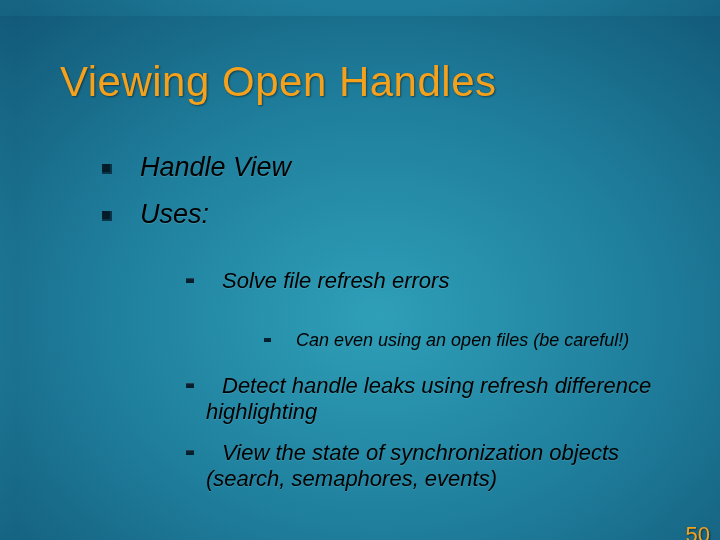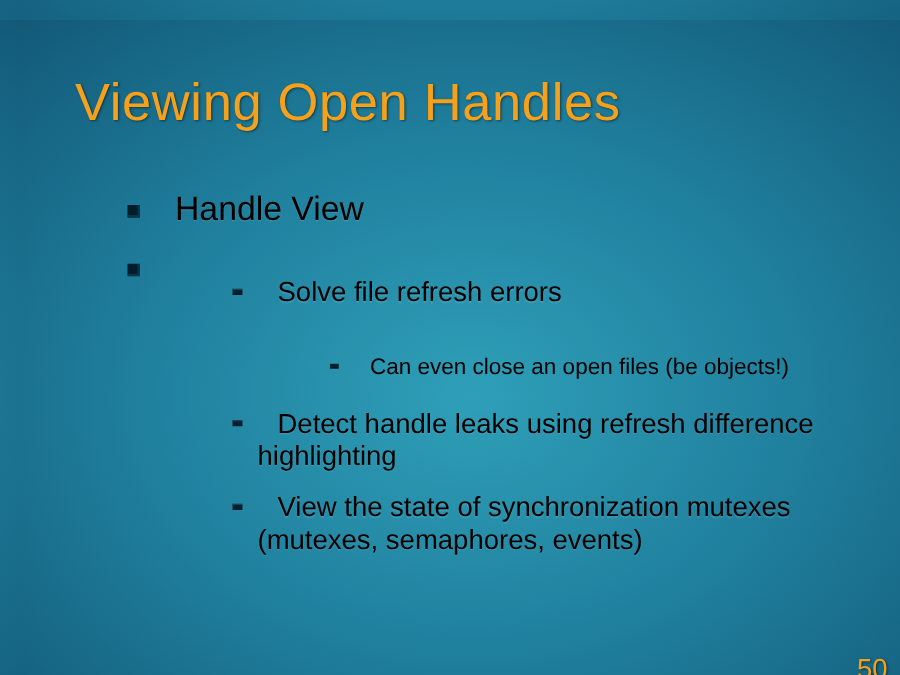--- a/index.html
+++ b/index.html
@@ -14,21 +14,21 @@
   .title {
     font-size: 42px;
     font-weight: 400;
     color: #f6a11b;
     padding: 10px 12px 8px 12px;
     text-shadow: 1px 1px 2px rgba(0,0,0,0.45);
     letter-spacing: 0.5px;
   }
   ul { list-style: none; }
   .lvl1 { padding: 6px 0 0 38px; }
-  .lvl1 > li { position: relative; padding-left: 22px; margin-bottom: 6px; }
+  .lvl1 > li { position: relative; padding-left: 22px; margin-bottom: 6px; font-style: italic; }
   .lvl1 > li::before {
     content: ""; position: absolute; left: 0; top: 12px;
     width: 10px; height: 10px; background: #031c2a;
     box-shadow: inset -2px -2px 0 #0a3449;
   }
   .lvl1-text { font-size: 27px; color: #000; text-shadow: 0 1px 1px rgba(255,255,255,0.15); }
 
   .lvl2 { padding: 6px 0 4px 30px; }
   .lvl2 > li { position: relative; padding-left: 20px; margin-bottom: 4px; }
   .lvl2 > li::before {
@@ -66,32 +66,33 @@
 </head>
 <body>
 
 <h1 class="title">Viewing Open Handles</h1>
 
 <ul class="lvl1">
   <li>
     <span class="lvl1-text">Handle View</span>
   </li>
   <li>
+    <span class="lvl1-text">Uses:</span>
     <ul class="lvl2">
       <li>
         <span class="lvl2-text">Solve file refresh errors</span>
         <ul class="lvl4">
           <li>
-            <span class="lvl4-text">Can even close an open files (be objects!)</span>
+            <span class="lvl4-text">Can even using an open files (be careful!)</span>
           </li>
         </ul>
       </li>
       <li>
         <span class="lvl2-text">Detect handle leaks using refresh difference highlighting</span>
       </li>
       <li>
-        <span class="lvl2-text">View the state of synchronization mutexes (mutexes, semaphores, events)</span>
+        <span class="lvl2-text">View the state of synchronization objects (search, semaphores, events)</span>
       </li>
     </ul>
   </li>
 </ul>
 
 <div class="pagenum">50</div>
 
 </body></html>

